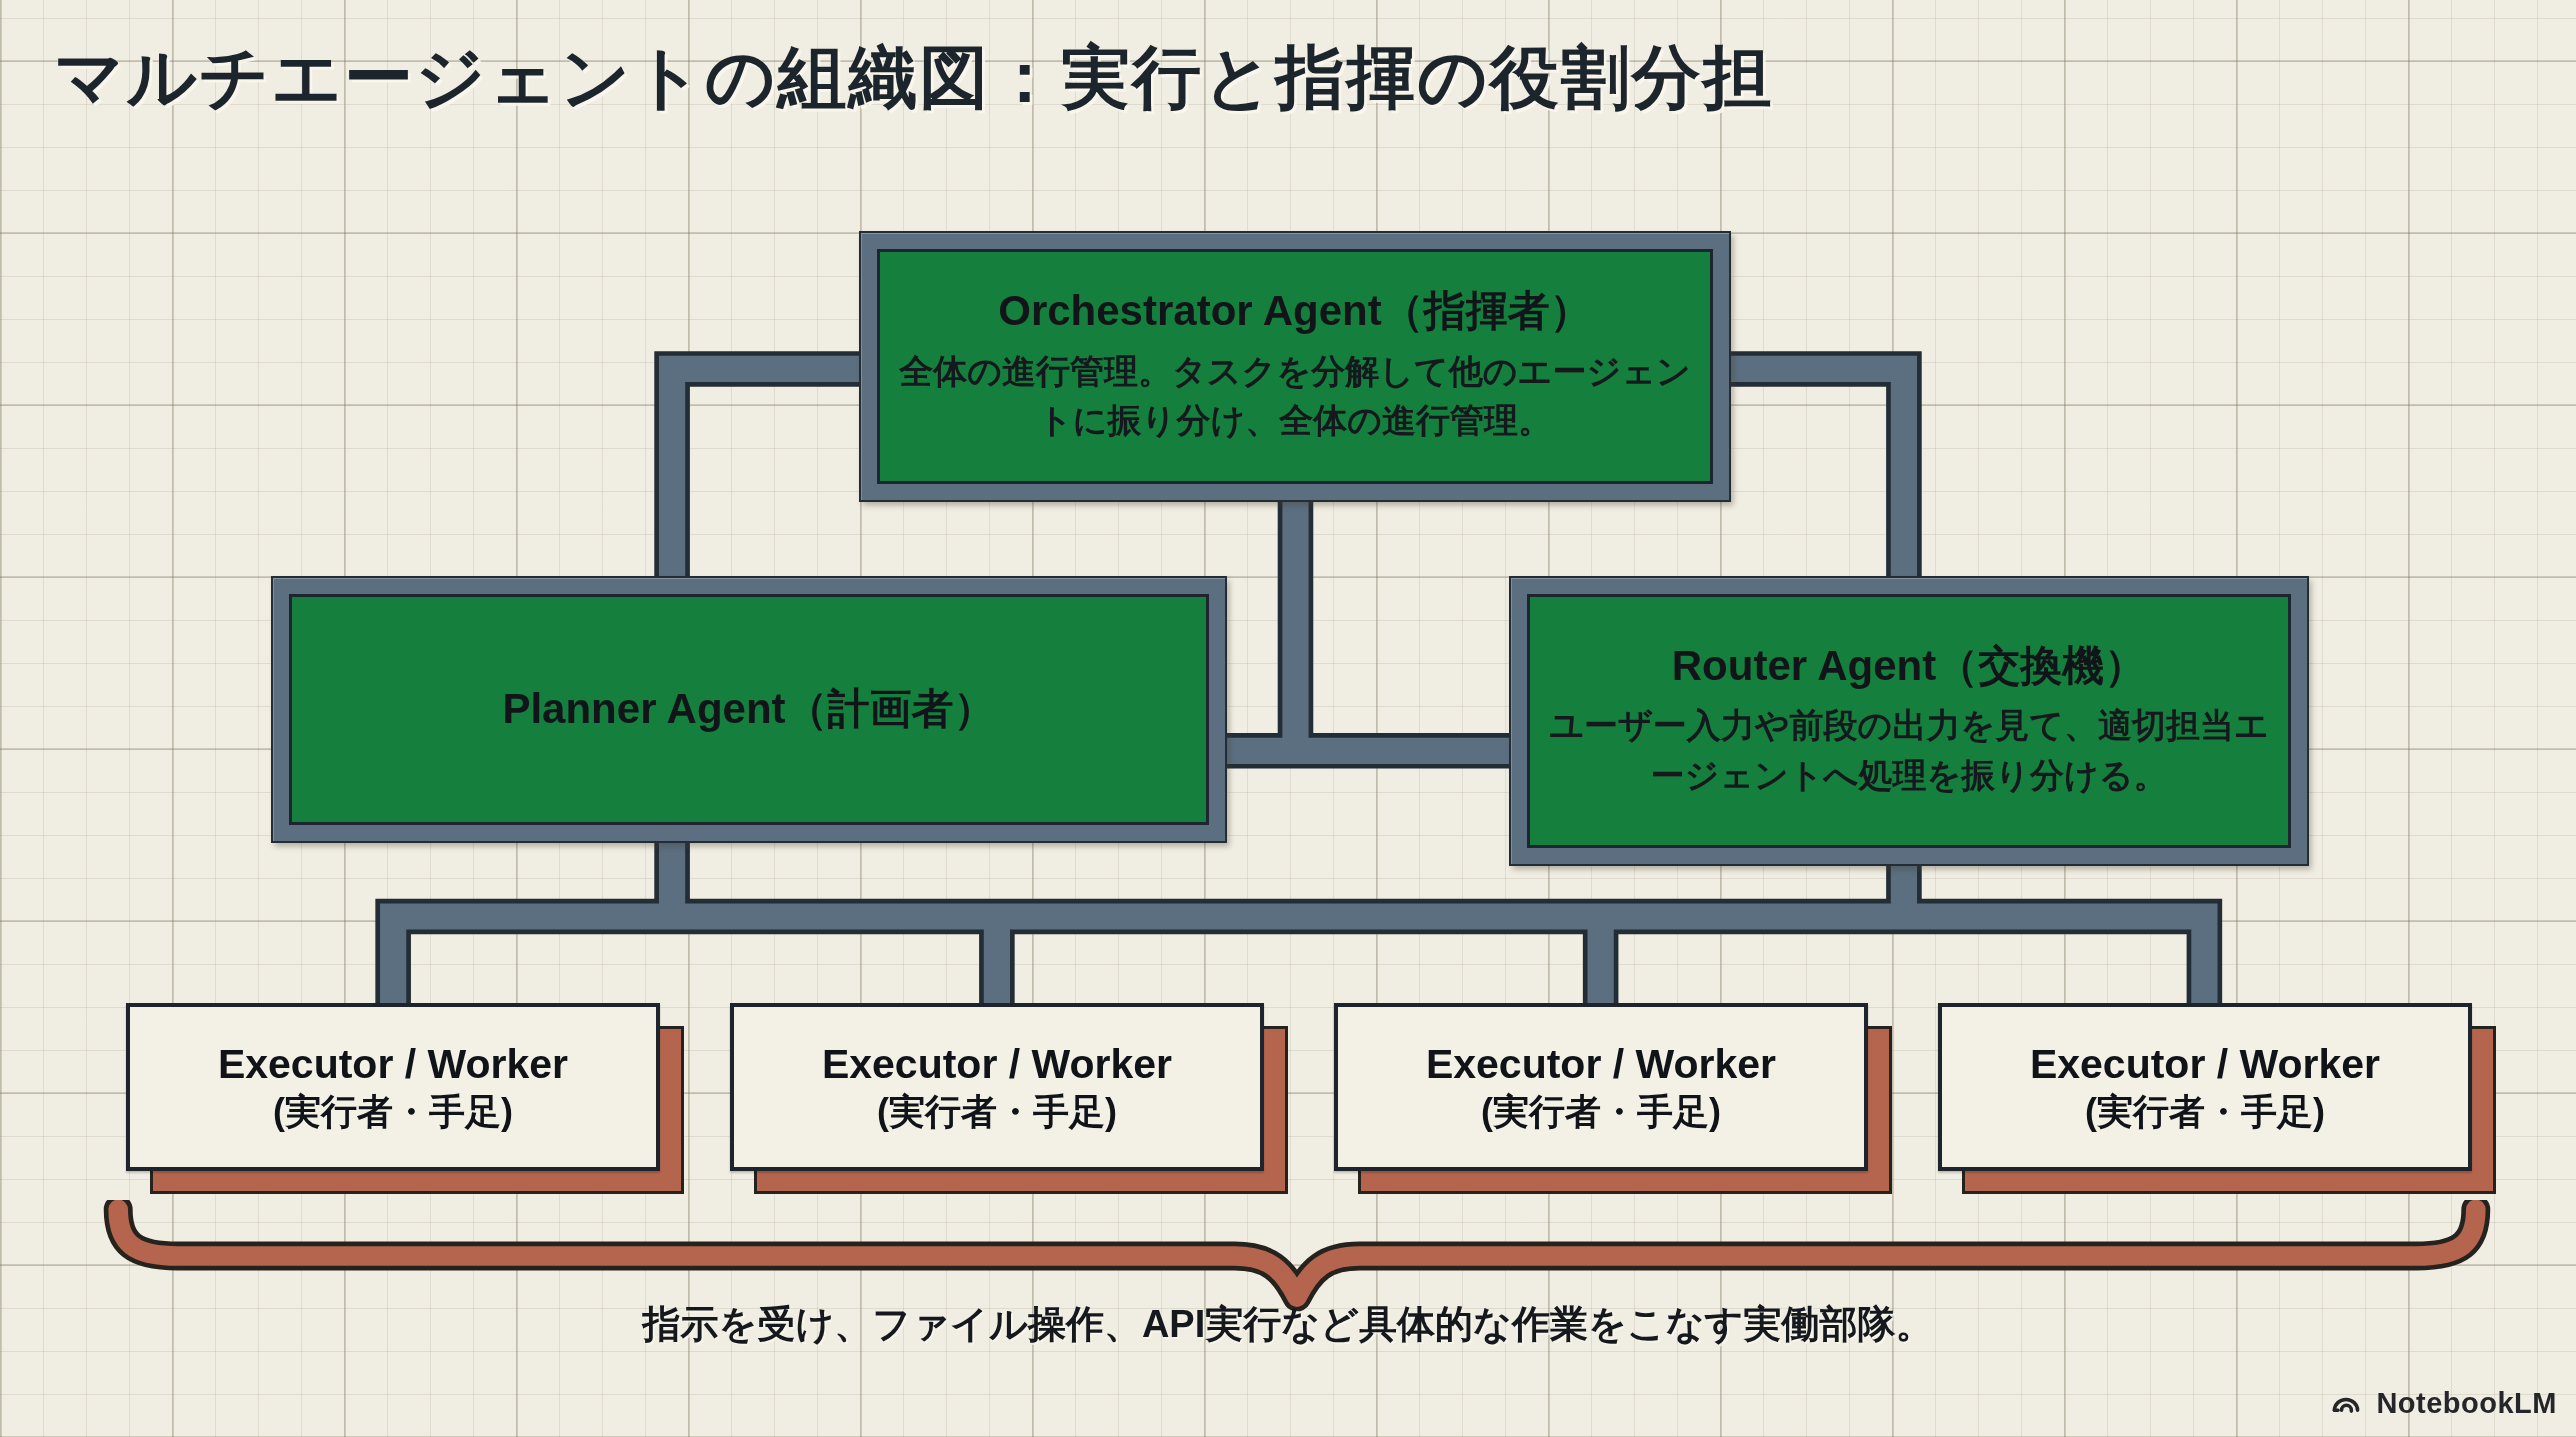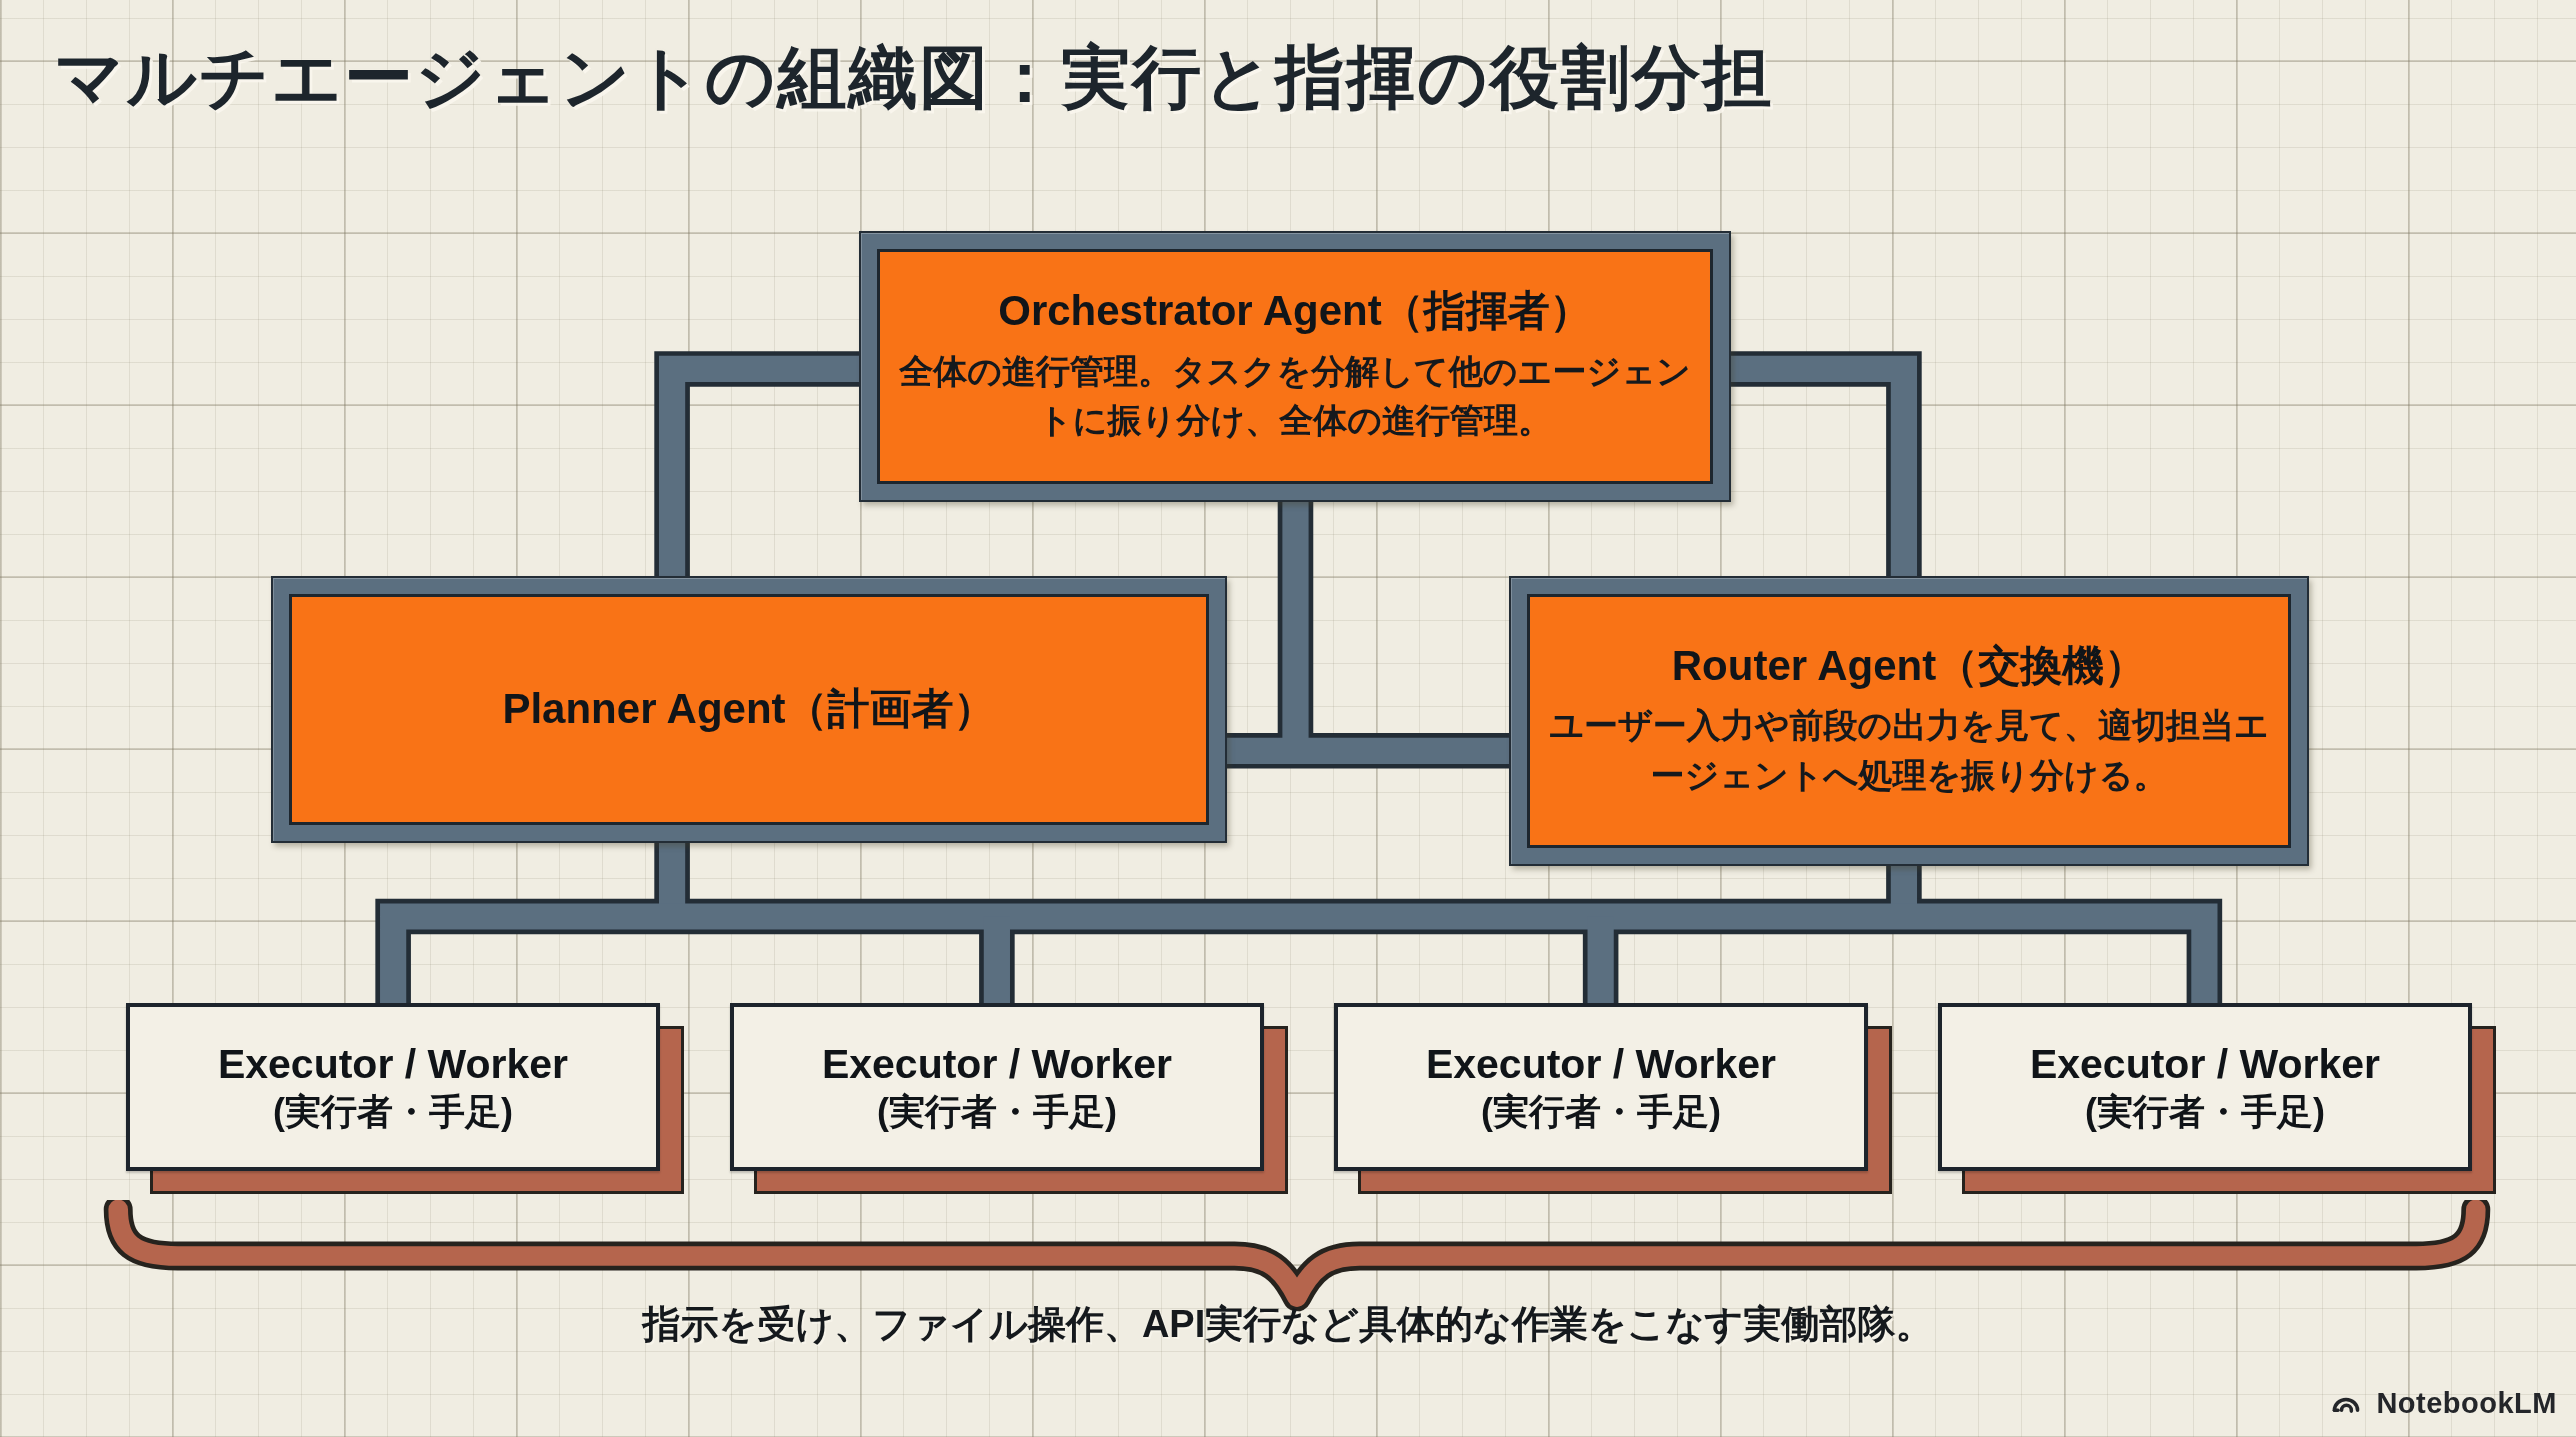--- a/index.html
+++ b/index.html
@@ -29,21 +29,21 @@
   
   .node{
     position:absolute;
     background:#5b6f80;
     border:2.8px solid #232d36;
     padding:16px;
     box-shadow:2.8px 3.7px 5.6px rgba(70,62,40,.35), inset 0.9px 0.9px 0 rgba(255,255,255,.25);
   }
   .node-inner{
     width:100%;height:100%;
-    background:#f97316;
+    background:#15803d;
     border:3.7px solid #1d262e;
     display:flex;flex-direction:column;justify-content:center;align-items:center;
     row-gap:11.2px;text-align:center;padding:5.6px 17px;
   }
   .node-title{font-size:42px;font-weight:800;color:#111519;line-height:1.15;}
   .node-body{font-size:34px;font-weight:700;color:#15191d;line-height:1.45;}
 
   
   .exec{position:absolute;width:596px;height:168px;}
   .exec-shadow{

